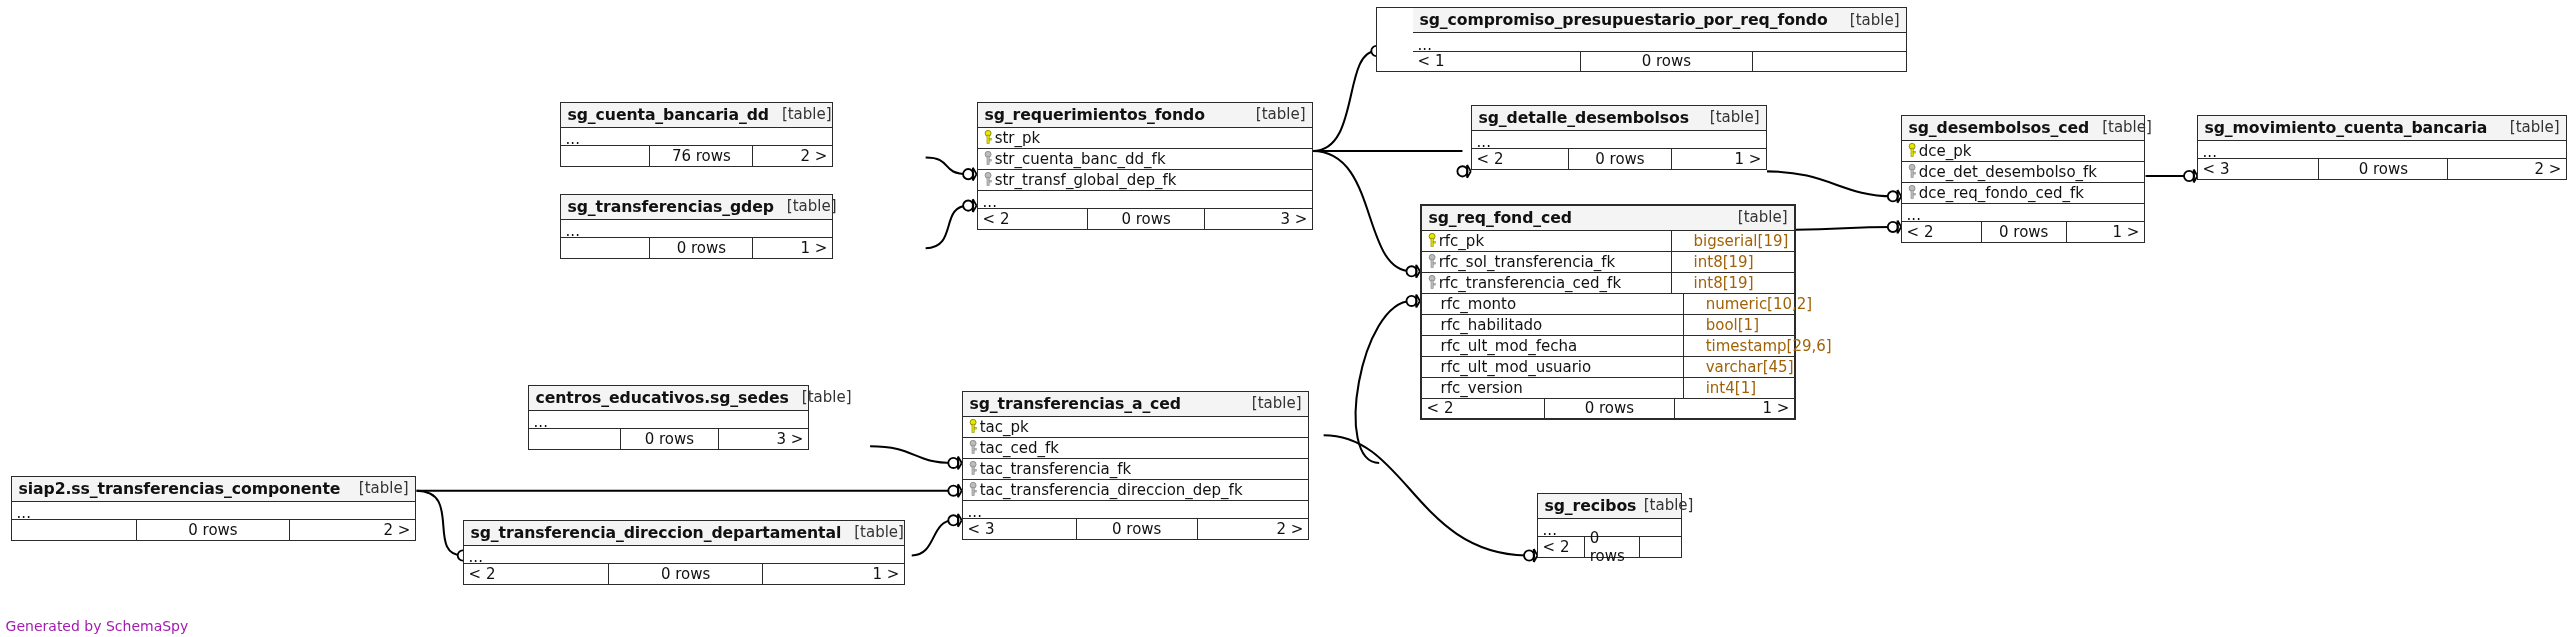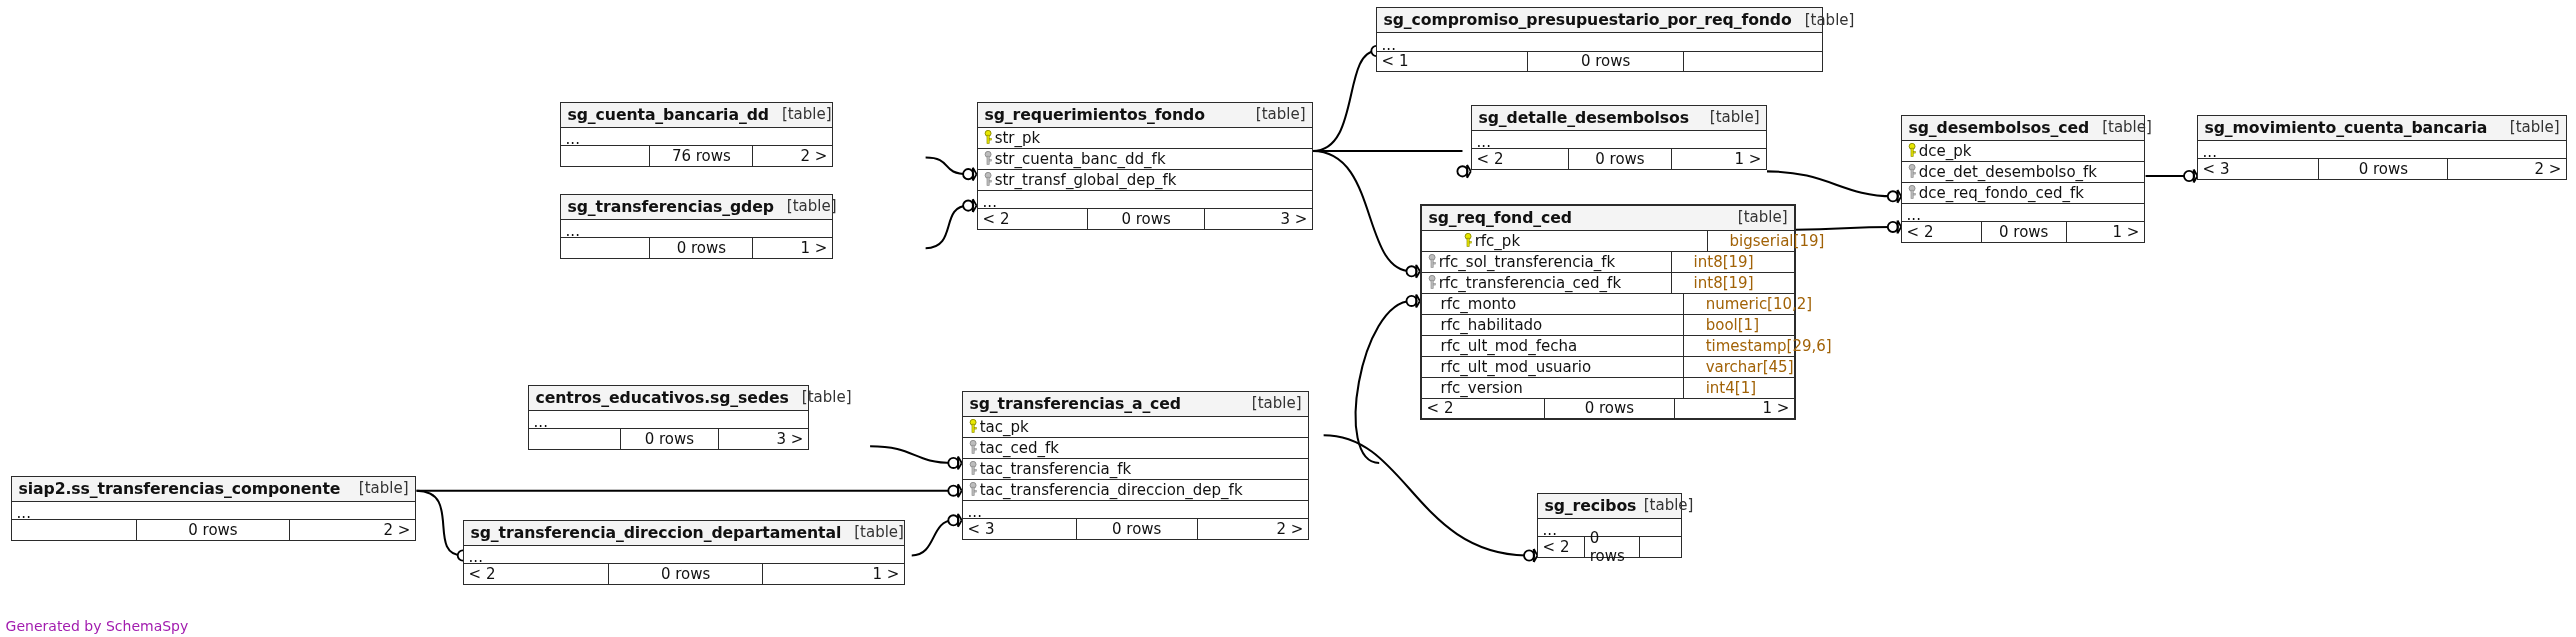--- a/index.html
+++ b/index.html
@@ -126,21 +126,21 @@
       <use href="#crowfoot" x="2054" y="245"></use>
       <use href="#crowfoot" x="2374" y="190"></use>
       <use href="#crowfoot" x="1039" y="500"></use>
       <use href="#crowfoot" x="1039" y="530"></use>
       <use href="#crowfoot" x="1039" y="562"></use>
       <use href="#crowfoot" x="509" y="600"></use>
       <use href="#crowfoot" x="1661" y="600"></use>
     </g>
   </svg>
 
-  <div class="table-box" style="left:1376px;top:7.4px;width:447px;">
+  <div class="table-box" style="left:1376px;top:7.4px;width:531px;padding-left:36px;">
     <div class="tbl-head">
       <span class="tbl-name">sg_compromiso_presupuestario_por_req_fondo</span>
       <span class="tbl-tag">[table]</span>
     </div>
     <div class="ellipsis-row">...</div>
     <div class="foot-row">
       <div class="foot-cell foot-l" style="width:34%;">&lt; 1</div>
       <div class="foot-cell foot-c" style="width:35%;">0 rows</div>
       <div class="foot-cell foot-r" style="width:31%;"></div>
     </div>
@@ -283,21 +283,21 @@
       <div class="foot-cell foot-r" style="width:32%;">2 &gt;</div>
     </div>
   </div>
 
   <div class="table-box" style="left:1420px;top:204px;width:376px;border-width:2.8px;">
     <div class="tbl-head">
       <span class="tbl-name">sg_req_fond_ced</span>
       <span class="tbl-tag">[table]</span>
     </div>
     <div class="col-row">
-      <div class="col-left" style="flex:0 0 207px;margin-left:36px;">
+      <div class="col-left" style="flex:0 0 207px;">
         <svg class="keyicon" viewBox="0 0 11 16">
             <circle cx="5.5" cy="3.5" r="3.2" fill="#e8e800" stroke="#8a8a00" stroke-width="1"></circle>
             <rect x="4.3" y="5.5" width="2.4" height="9" fill="#e8e800" stroke="#8a8a00" stroke-width="0.7"></rect>
             <rect x="6.7" y="9" width="2.4" height="1.8" fill="#e8e800" stroke="#8a8a00" stroke-width="0.6"></rect>
           </svg>
         <span class="col-name">rfc_pk</span>
       </div>
       <div class="col-type" style="flex:1 1 auto;">bigserial[19]</div>
     </div>
     <div class="col-row">

